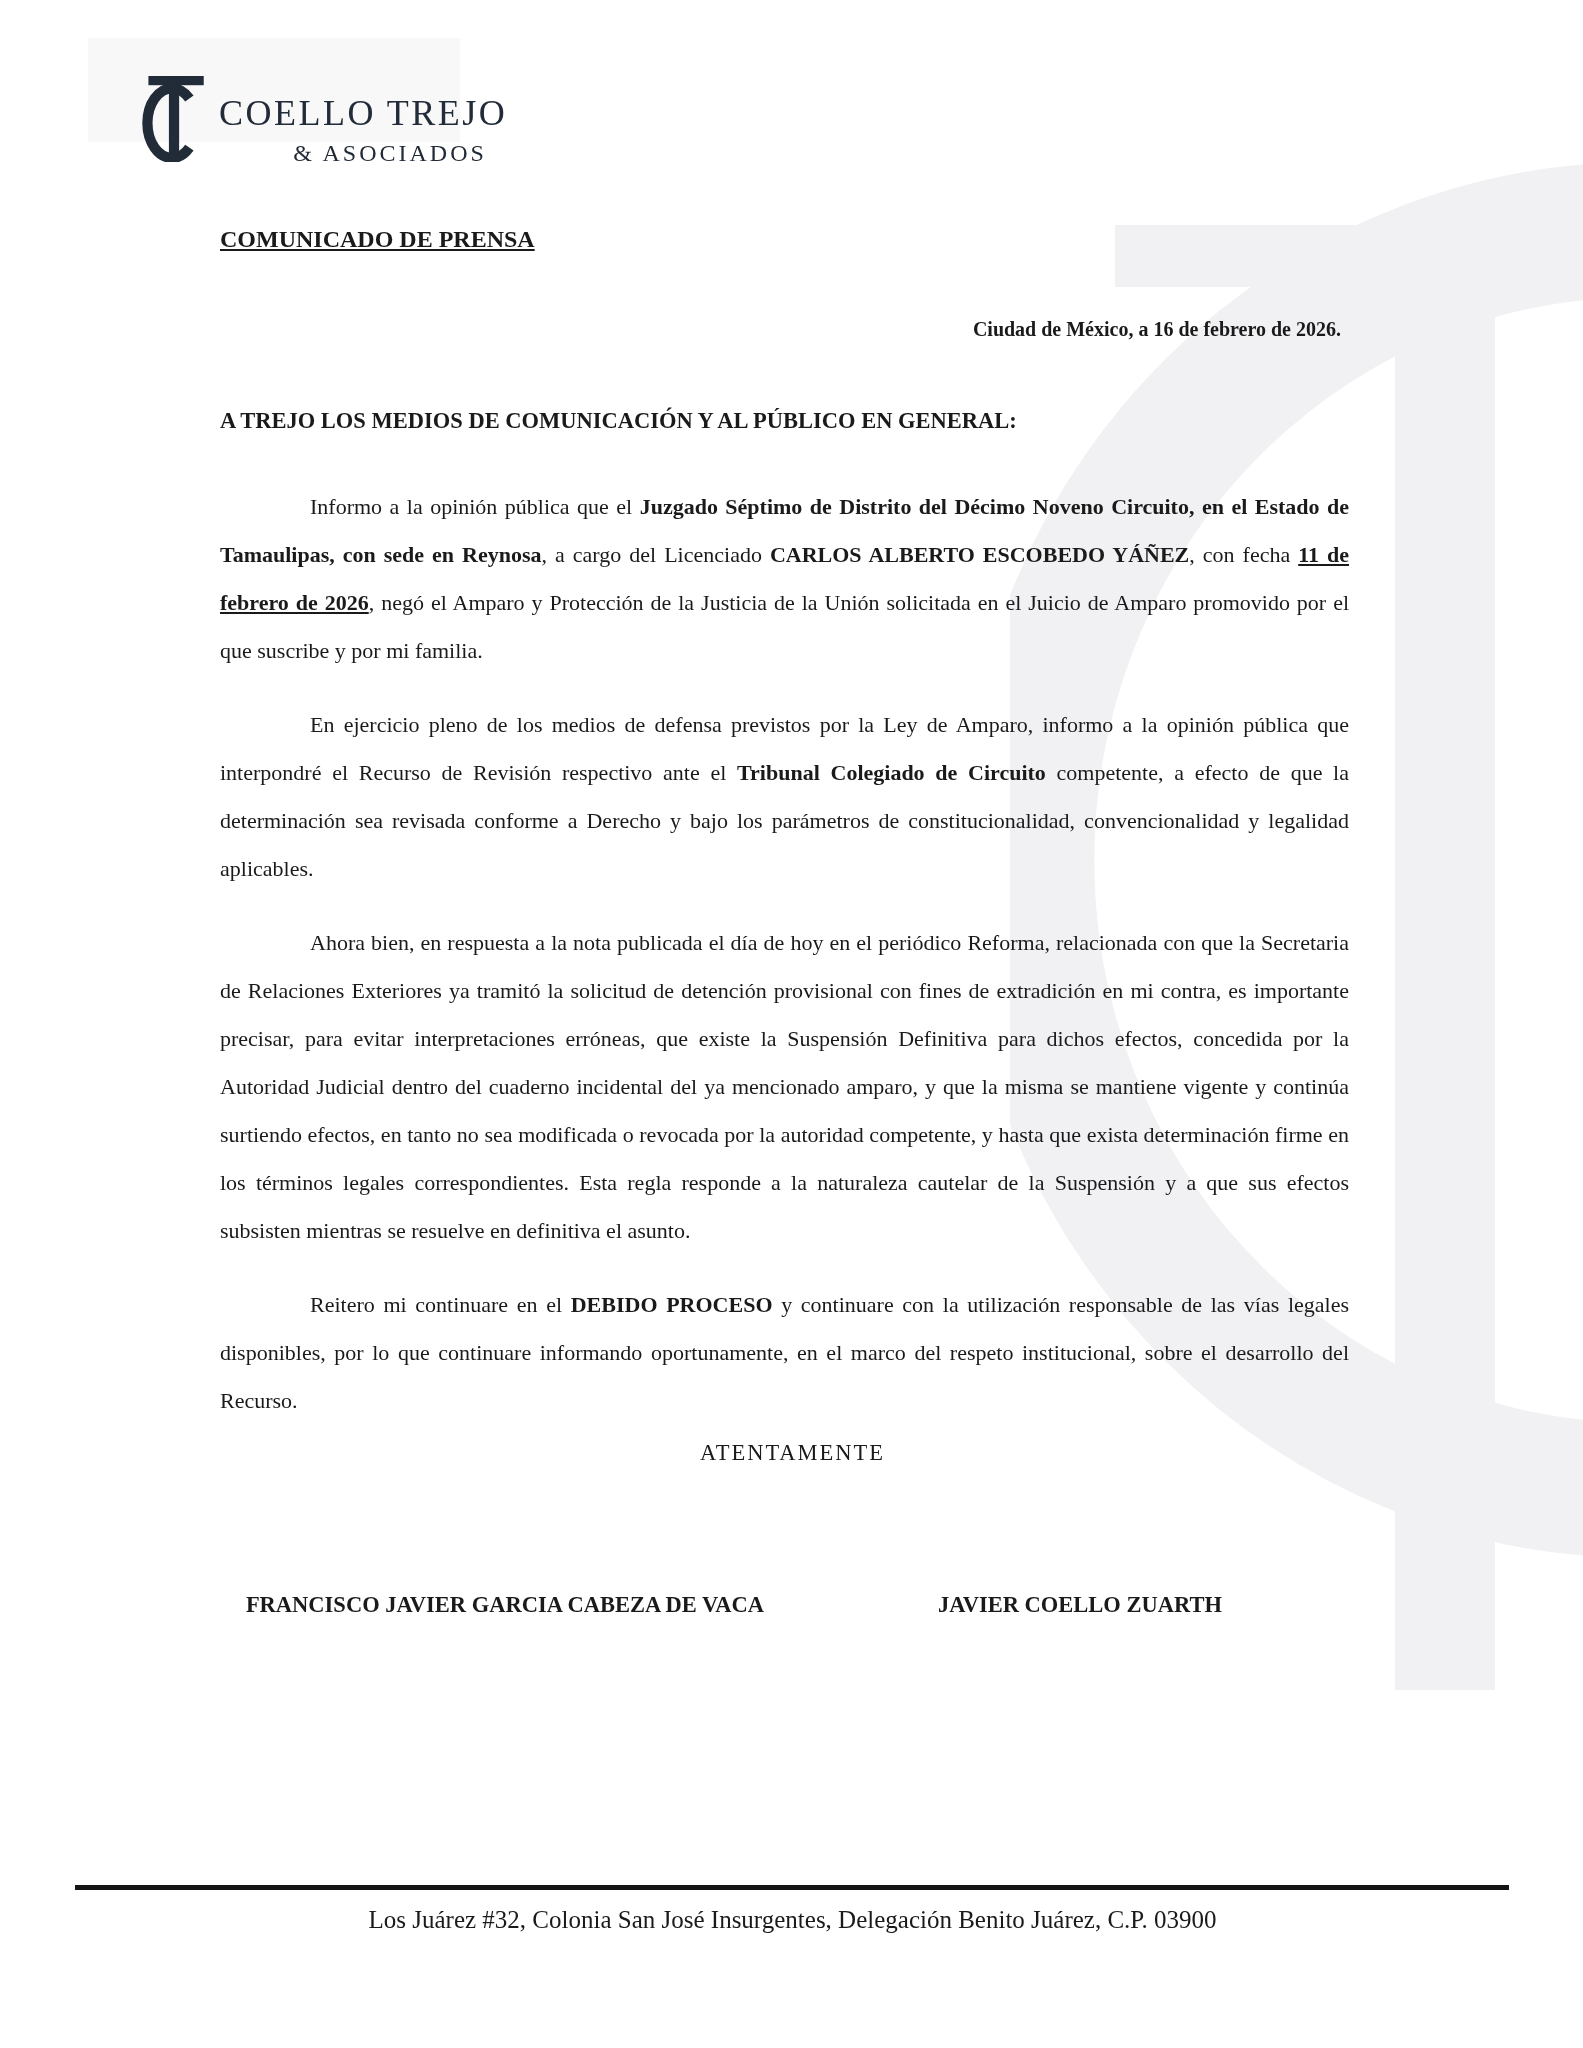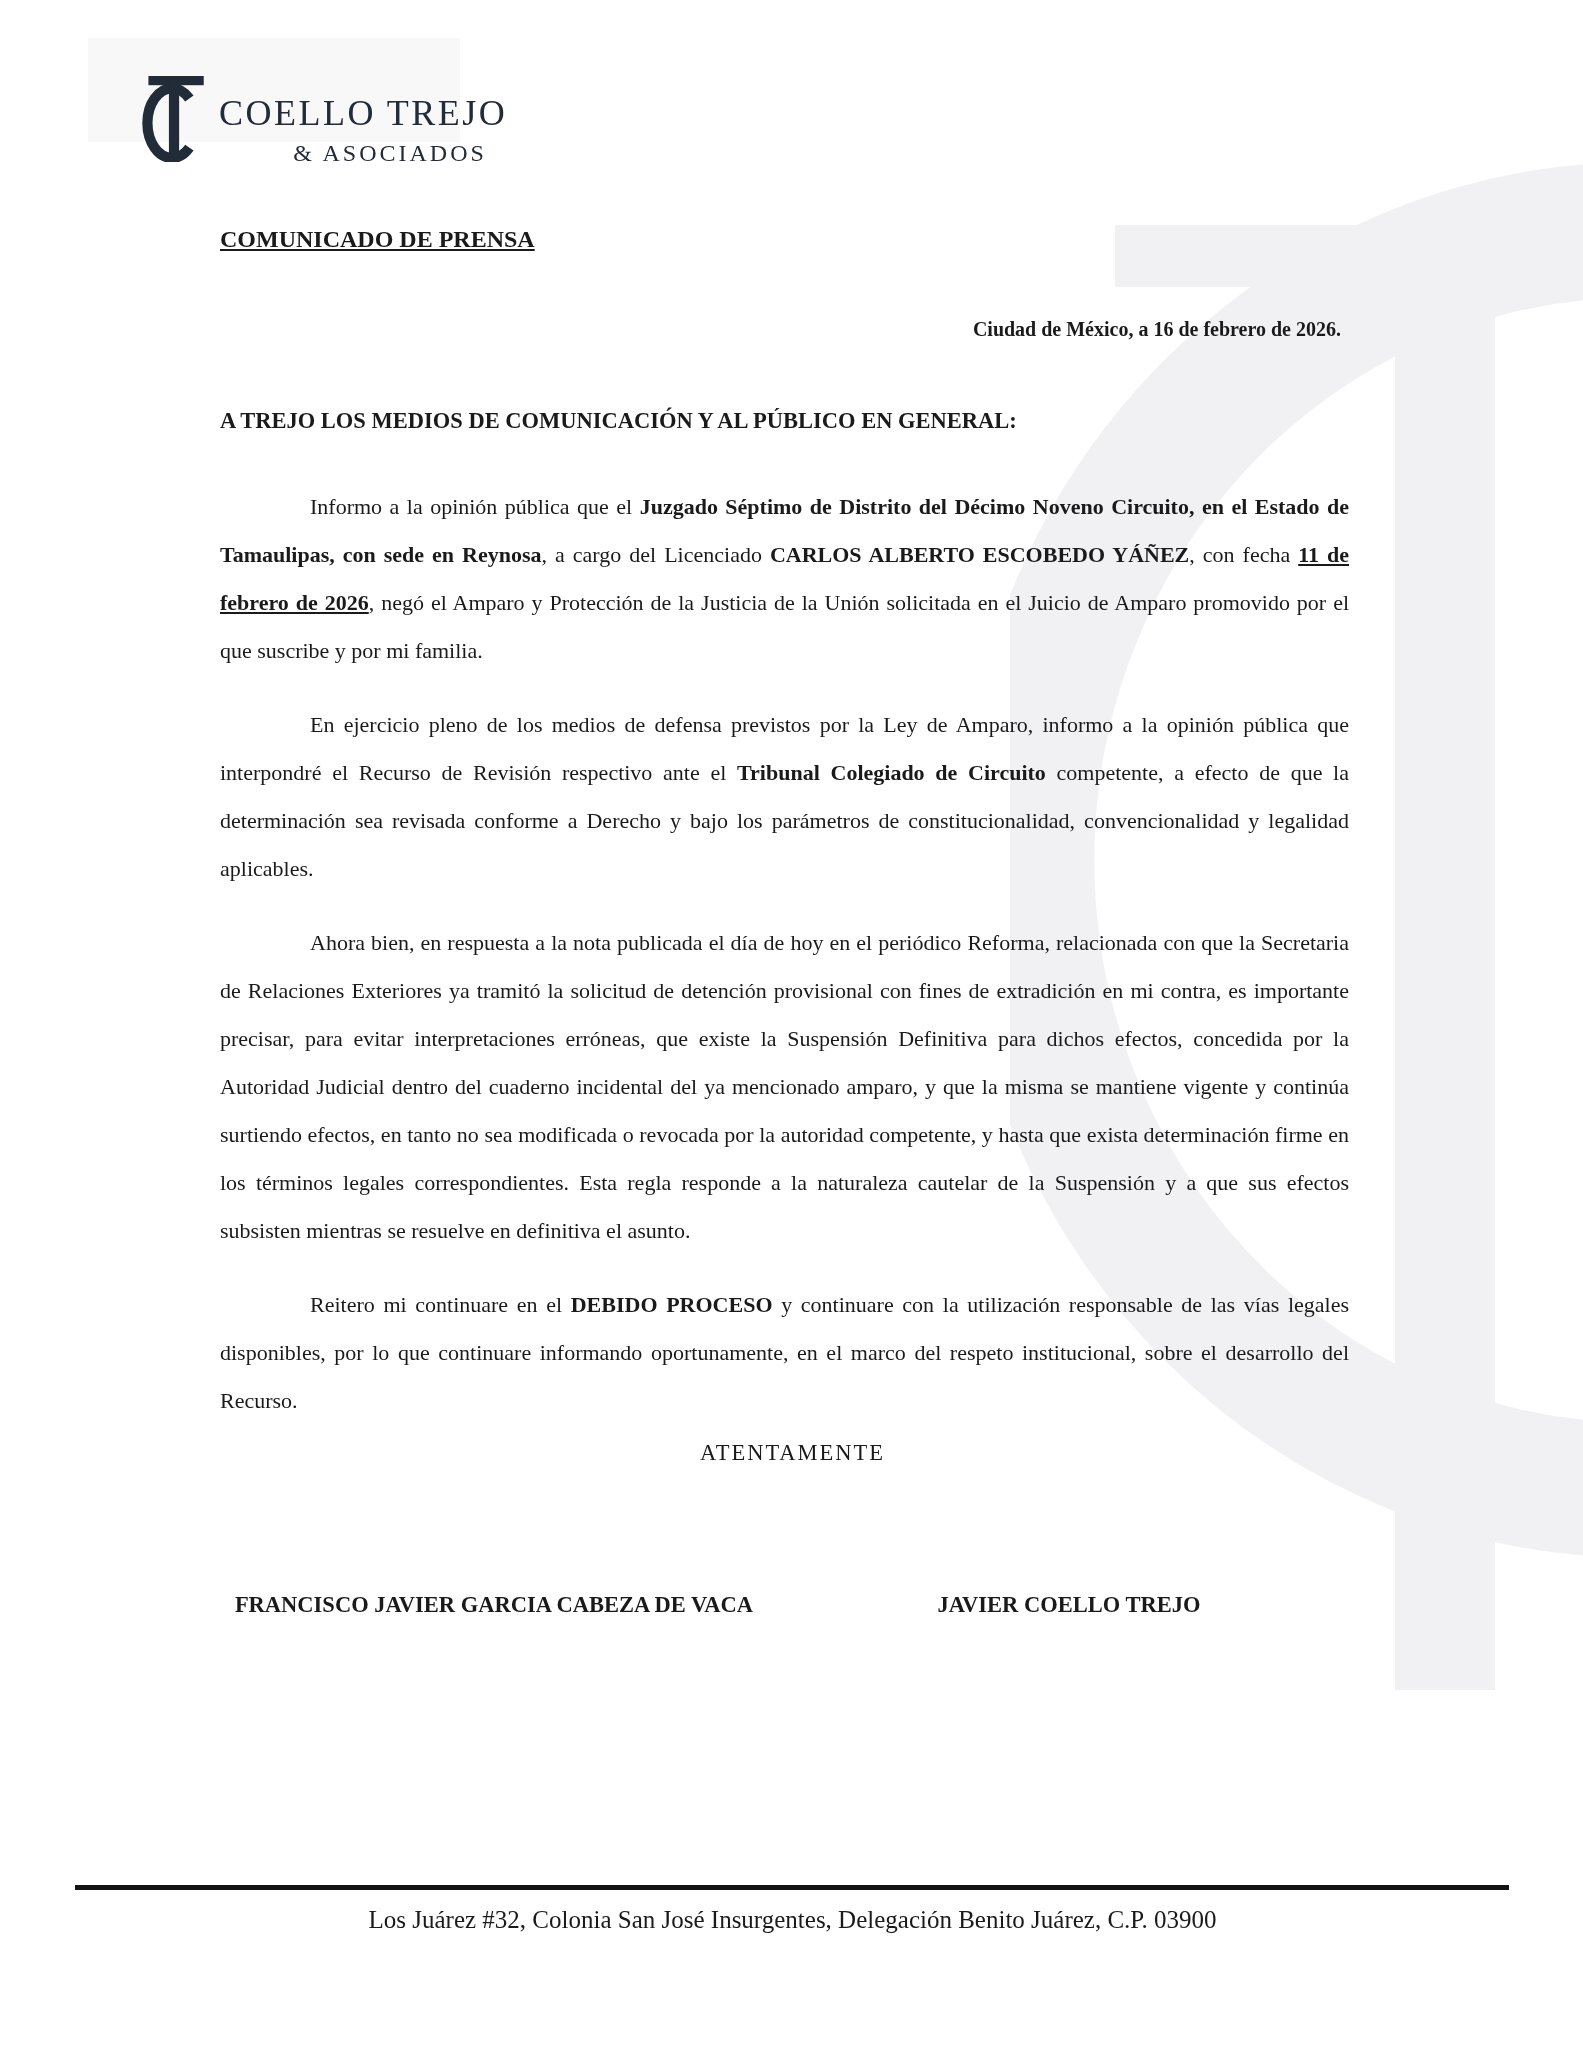--- a/index.html
+++ b/index.html
@@ -72,21 +72,21 @@
     position:absolute;left:220px;top:1440px;width:1145px;
     font-size:22.5px;font-weight:normal;letter-spacing:2px;text-align:center;
   }
   .sig-row{
     position:absolute;left:220px;top:1576px;width:1145px;
     display:flex;
   }
   .sig{
     font-size:22.5px;font-weight:bold;line-height:57px;text-align:center;
   }
-  .sig-left{width:520px;margin-left:14px;}
+  .sig-left{width:520px;margin-left:25px;}
   .sig-right{width:400px;margin-left:115px;}
   
   .footer-rule{
     position:absolute;left:75px;top:1885px;width:1434px;height:5px;
     background:#141414;
   }
   .footer-address{
     position:absolute;left:220px;top:1906px;width:1145px;
     font-size:25px;text-align:center;
   }
@@ -123,19 +123,19 @@
       <p class="para"><span>Informo a la opinión pública que el </span><span class="b">Juzgado Séptimo de Distrito del Décimo Noveno Circuito, en el Estado de Tamaulipas, con sede en Reynosa</span><span>, a cargo del Licenciado </span><span class="b">CARLOS ALBERTO ESCOBEDO YÁÑEZ</span><span>, con fecha </span><span class="b u">11 de febrero de 2026</span><span>, negó el Amparo y Protección de la Justicia de la Unión solicitada en el Juicio de Amparo promovido por el que suscribe y por mi familia.</span></p>
       <p class="para"><span>En ejercicio pleno de los medios de defensa previstos por la Ley de Amparo, informo a la opinión pública que interpondré el Recurso de Revisión respectivo ante el </span><span class="b">Tribunal Colegiado de Circuito</span><span> competente, a efecto de que la determinación sea revisada conforme a Derecho y bajo los parámetros de constitucionalidad, convencionalidad y legalidad aplicables.</span></p>
       <p class="para"><span>Ahora bien, en respuesta a la nota publicada el día de hoy en el periódico Reforma, relacionada con que la Secretaria de Relaciones Exteriores ya tramitó la solicitud de detención provisional con fines de extradición en mi contra, es importante precisar, para evitar interpretaciones erróneas, que existe la Suspensión Definitiva para dichos efectos, concedida por la Autoridad Judicial dentro del cuaderno incidental del ya mencionado amparo, y que la misma se mantiene vigente y continúa surtiendo efectos, en tanto no sea modificada o revocada por la autoridad competente, y hasta que exista determinación firme en los términos legales correspondientes. Esta regla responde a la naturaleza cautelar de la Suspensión y a que sus efectos subsisten mientras se resuelve en definitiva el asunto.</span></p>
       <p class="para"><span>Reitero mi continuare en el </span><span class="b">DEBIDO PROCESO</span><span> y continuare con la utilización responsable de las vías legales disponibles, por lo que continuare informando oportunamente, en el marco del respeto institucional, sobre el desarrollo del Recurso.</span></p>
     </div>
 
   <div class="closing">ATENTAMENTE</div>
 
   <div class="sig-row">
     <div class="sig sig-left">FRANCISCO JAVIER GARCIA CABEZA DE VACA</div>
-    <div class="sig sig-right">JAVIER COELLO TREJO</div>
+    <div class="sig sig-right">JAVIER COELLO ZUARTH</div>
   </div>
 
   <div class="footer-rule"></div>
   <div class="footer-address">Los Juárez #32, Colonia San José Insurgentes, Delegación Benito Juárez, C.P. 03900</div>
 
 </div>
 
 </body></html>

